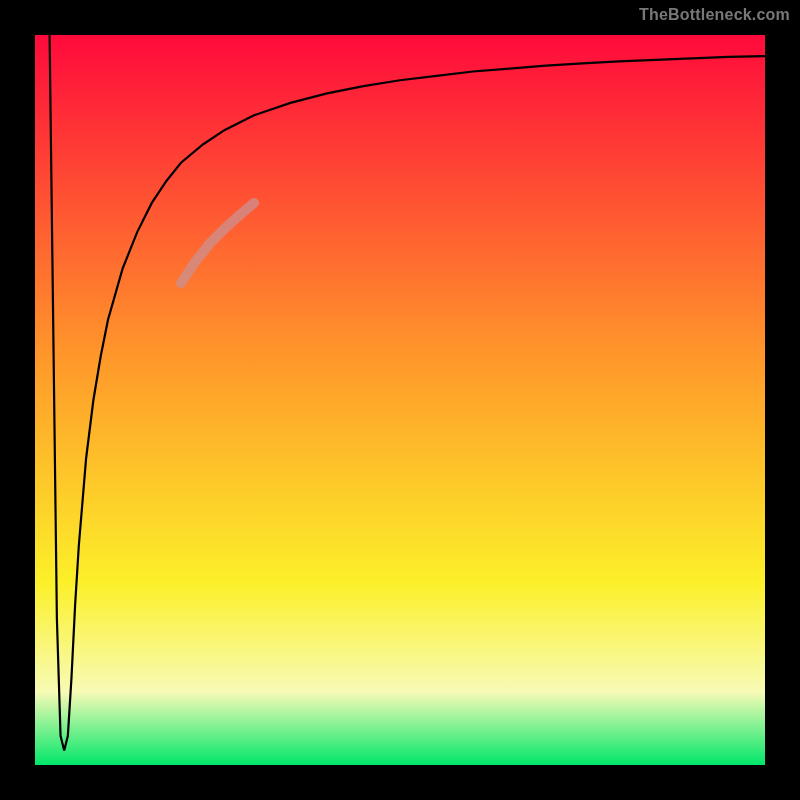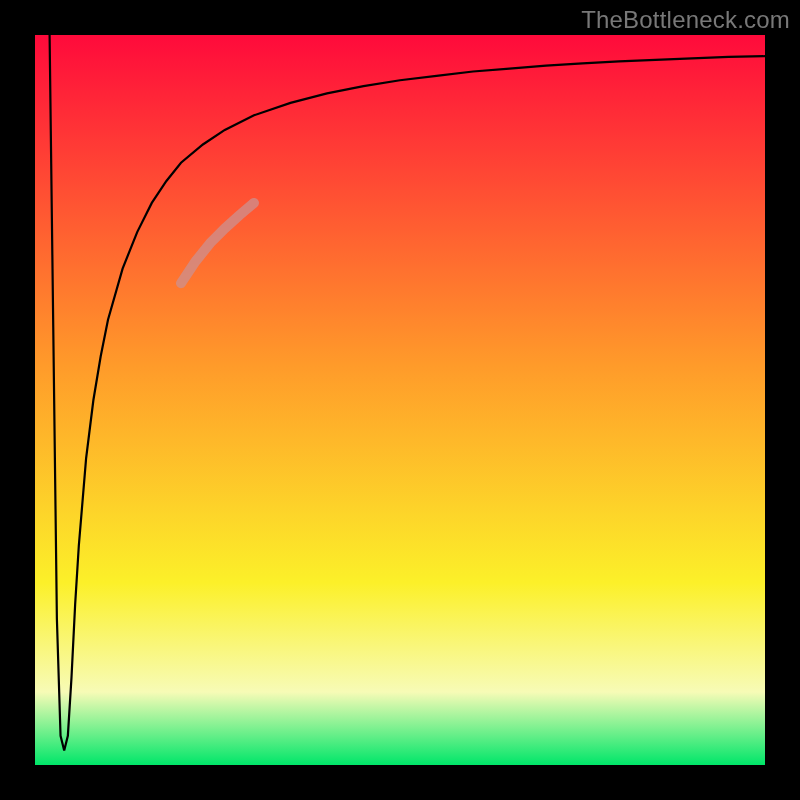--- a/index.html
+++ b/index.html
@@ -21,22 +21,22 @@
     position: absolute;
     left: 35px;
     top: 35px;
     width: 730px;
     height: 730px;
   }
   .watermark {
     position: absolute;
     top: 6px;
     right: 10px;
-    font-size: 24px;
-    font-weight: 400;
+    font-size: 16px;
+    font-weight: 700;
     color: #787878;
     letter-spacing: 0.2px;
     pointer-events: none;
   }
   svg { display: block; }
 </style>
 </head>
 <body>
 
 <div class="frame">

